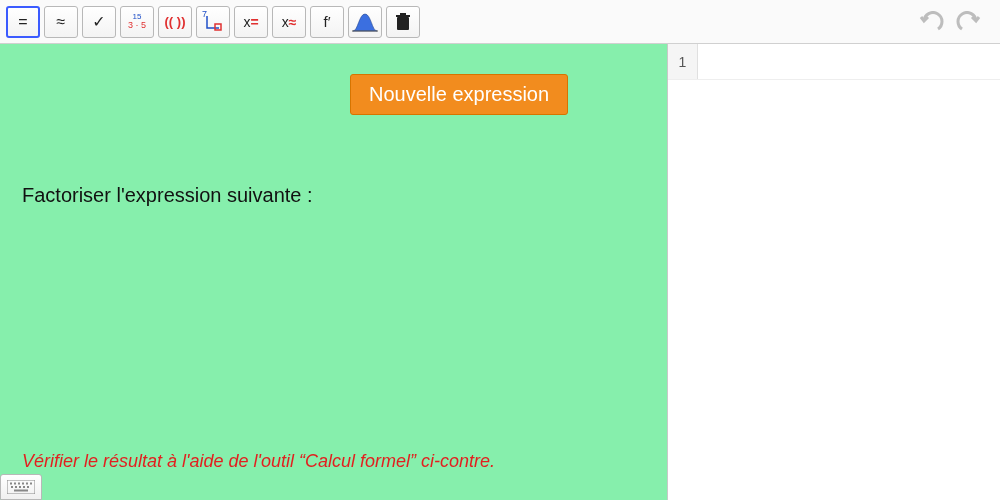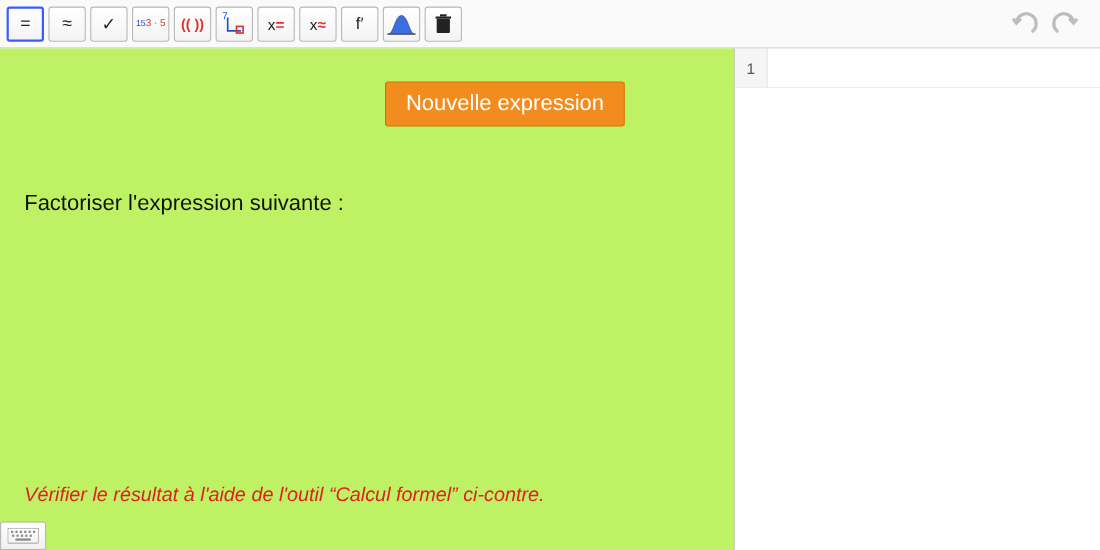--- a/index.html
+++ b/index.html
@@ -27,70 +27,70 @@
     display: flex; align-items: center; justify-content: center;
     font-size: 16px; color: #333;
     cursor: pointer;
     position: relative;
   }
   .tool-btn.selected {
     border: 2px solid #3b5bff;
   }
   .tool-btn .red { color: #e03030; }
   .tool-btn .black { color: #222; }
-  .tool-factor { line-height: 1; }
+  .tool-factor { flex-direction: column; line-height: 1; }
   .tool-factor .top { font-size: 8px; color: #1f4fc7; }
   .tool-factor .bot { font-size: 9px; color: #e03030; font-weight: normal; }
   .tool-angle { position: relative; }
   .tool-angle .sup { position:absolute; top:2px; left:5px; font-size:9px; color:#1f4fc7; }
 
   .undo-redo { display:flex; gap:4px; margin-right:8px; }
   .ur-btn {
     width:34px; height:30px; display:flex; align-items:center; justify-content:center;
     color:#bbb; cursor:pointer;
   }
 
   
   .main { flex:1; display:flex; min-height:0; }
 
   .left-panel {
     flex: 0 0 668px;
-    background: #bef264;
+    background: #86efac;
     position: relative;
     border-right: 1px solid #c8c8c8;
   }
 
   .new-expr-btn {
     position: absolute;
     top: 30px; left: 350px;
     background: #f28c1e;
     border: 1px solid #d67400;
     color: #fff;
     font-size: 20px;
     padding: 8px 18px;
     border-radius: 3px;
     cursor: pointer;
   }
 
   .instruction {
-    position:absolute; top:130px; left:22px;
+    position:absolute; top:140px; left:22px;
     font-size: 20px; color:#111;
   }
 
   .expression {
     position:absolute; top:180px; left:22px;
     font-family: "Times New Roman", Georgia, serif;
     font-size: 26px; font-weight: bold; color:#000;
     font-style: italic;
   }
   .expression .num { font-style: normal; }
   .expression sup { font-size: 0.65em; font-style: normal; }
 
   .hint {
-    position:absolute; bottom:40px; left:22px;
+    position:absolute; bottom:28px; left:22px;
     font-size: 18px; color:#e21f1f; font-style: italic;
   }
 
   .keyboard-btn {
     position:absolute; bottom:0; left:0;
     width:42px; height:26px;
     border:1px solid #b8b8b8; border-radius:3px 3px 0 0;
     background:linear-gradient(#ffffff,#f0f0f0);
     display:flex; align-items:center; justify-content:center;
     cursor:pointer;

